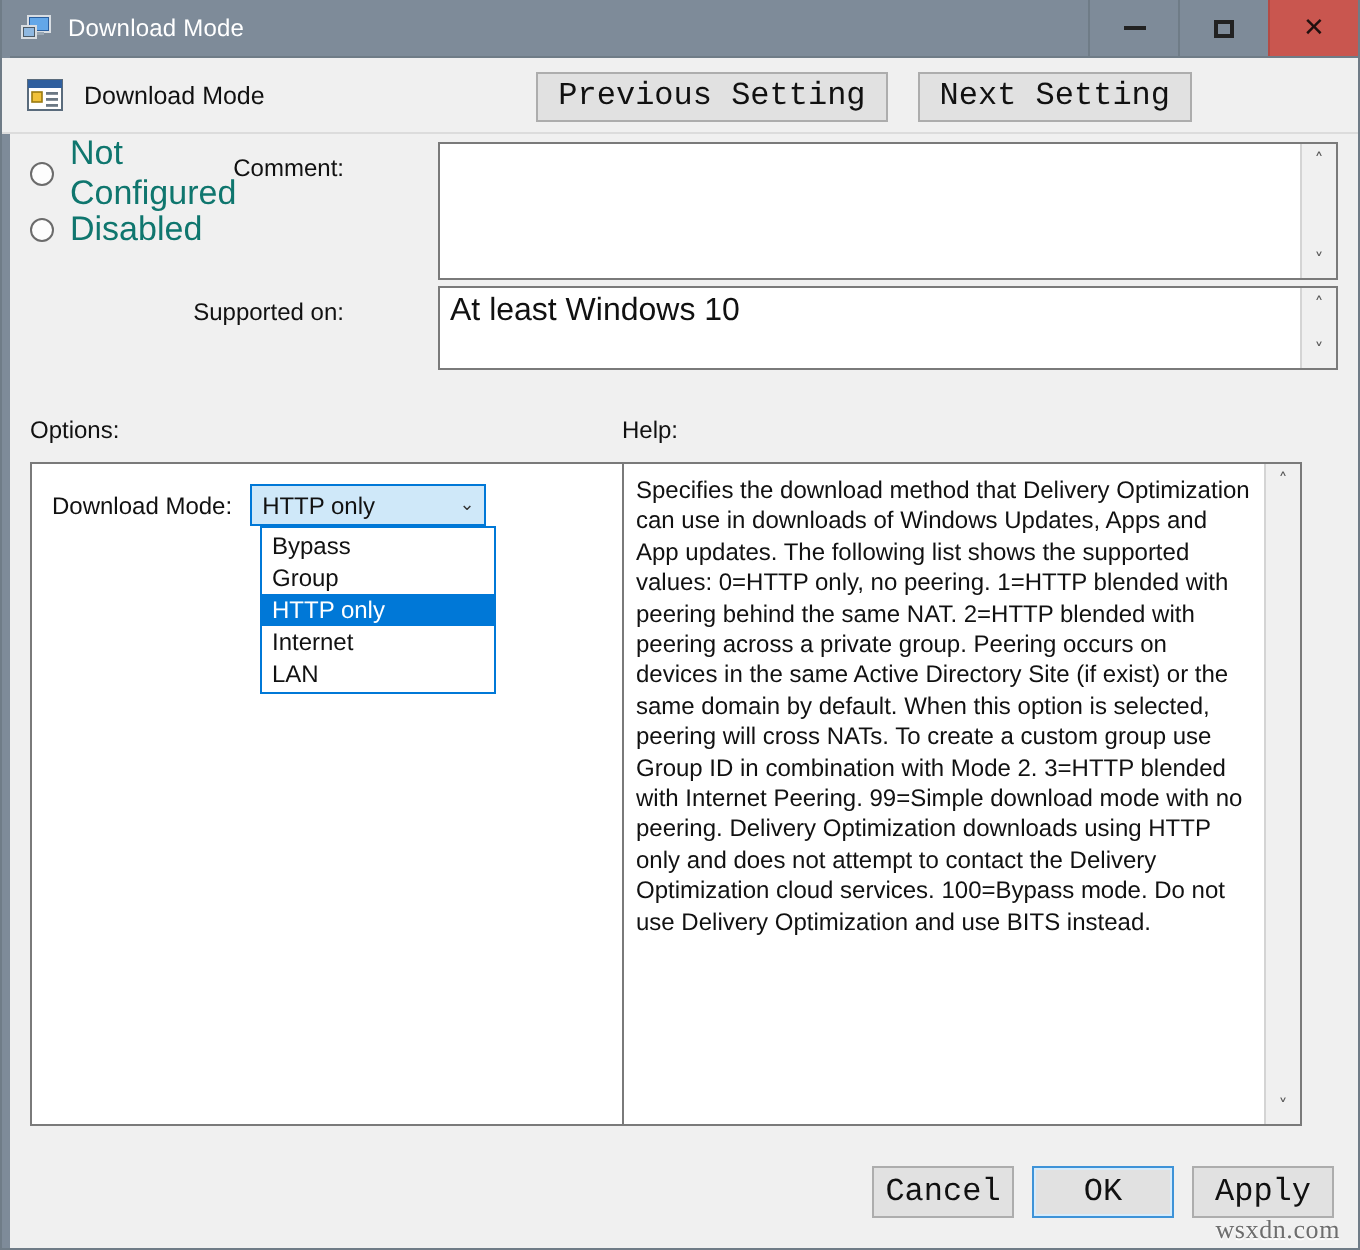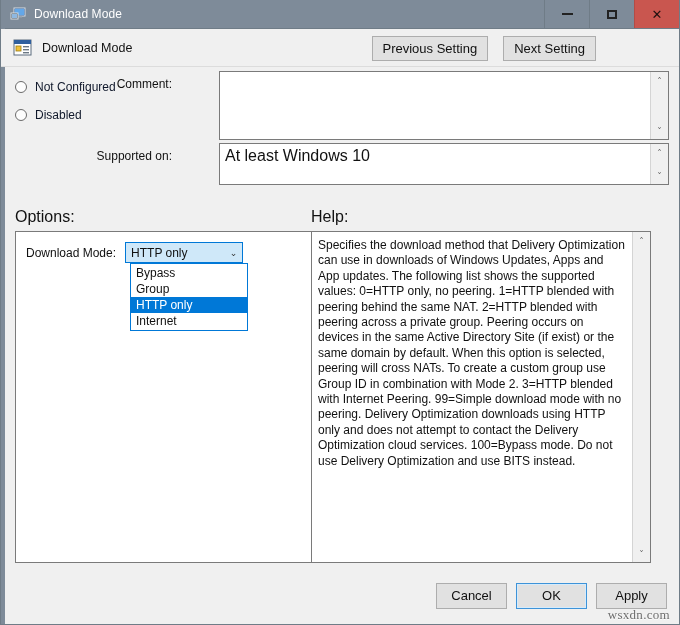--- a/index.html
+++ b/index.html
@@ -113,22 +113,22 @@
     right: 83px;
     top: 7px;
     display: flex;
     gap: 15px;
   }
 
   
   .btn {
     background: #e1e1e1;
     border: 1px solid #adadad;
-    font-family: Liberation Sans, sans-serif;
-    font-size: 13px;
+    font-family: Liberation Mono, monospace;
+    font-size: 16px;
     color: #111;
     padding: 0 10px;
     height: 25px;
     line-height: 23px;
     text-align: center;
     box-sizing: border-box;
     white-space: nowrap;
     cursor: default;
   }
   .btn.focused {
@@ -168,22 +168,22 @@
     content: "";
     position: absolute;
     left: 2.5px;
     top: 2.5px;
     width: 5px;
     height: 5px;
     border-radius: 50%;
     background: #2b2b2b;
   }
   .radio-label {
-    font-size: 12px;
-    color: #0f172a;
+    font-size: 17px;
+    color: #0f766e;
   }
 
   .field-label {
     font-size: 12px;
     color: #111;
     position: absolute;
     text-align: right;
     margin-left: 16px;
   }
   .textbox {
@@ -222,21 +222,21 @@
     font-family: "DejaVu Sans", sans-serif;
   }
 
   
   .sec-labels {
     position: relative;
     height: 30px;
   }
   .sec-label {
     position: absolute;
-    font-size: 16px;
+    font-size: 12px;
     color: #111;
     top: 7px;
   }
 
   
   .panels {
     position: relative;
     height: 332px;
   }
   .panel {
@@ -461,20 +461,21 @@
           <span class="value">HTTP only</span>
           <span class="chev">⌄</span>
         </div>
       </div>
 
       <div class="combo-list">
         <div class="item">Bypass</div>
         <div class="item">Group</div>
         <div class="item selected">HTTP only</div>
         <div class="item">Internet</div>
+        <div class="item">LAN</div>
       </div>
     </div>
 
     <div class="panel" id="help-panel">
       <div class="content">Specifies the download method that Delivery Optimization can use in downloads of Windows Updates, Apps and App updates. The following list shows the supported values: 0=HTTP only, no peering. 1=HTTP blended with peering behind the same NAT. 2=HTTP blended with peering across a private group. Peering occurs on devices in the same Active Directory Site (if exist) or the same domain by default. When this option is selected, peering will cross NATs. To create a custom group use Group ID in combination with Mode 2. 3=HTTP blended with Internet Peering. 99=Simple download mode with no peering. Delivery Optimization downloads using HTTP only and does not attempt to contact the Delivery Optimization cloud services. 100=Bypass mode. Do not use Delivery Optimization and use BITS instead.</div>
       <div class="vscroll">
         <div class="arrow">˄</div>
         <div class="arrow">˅</div>
       </div>
     </div>

